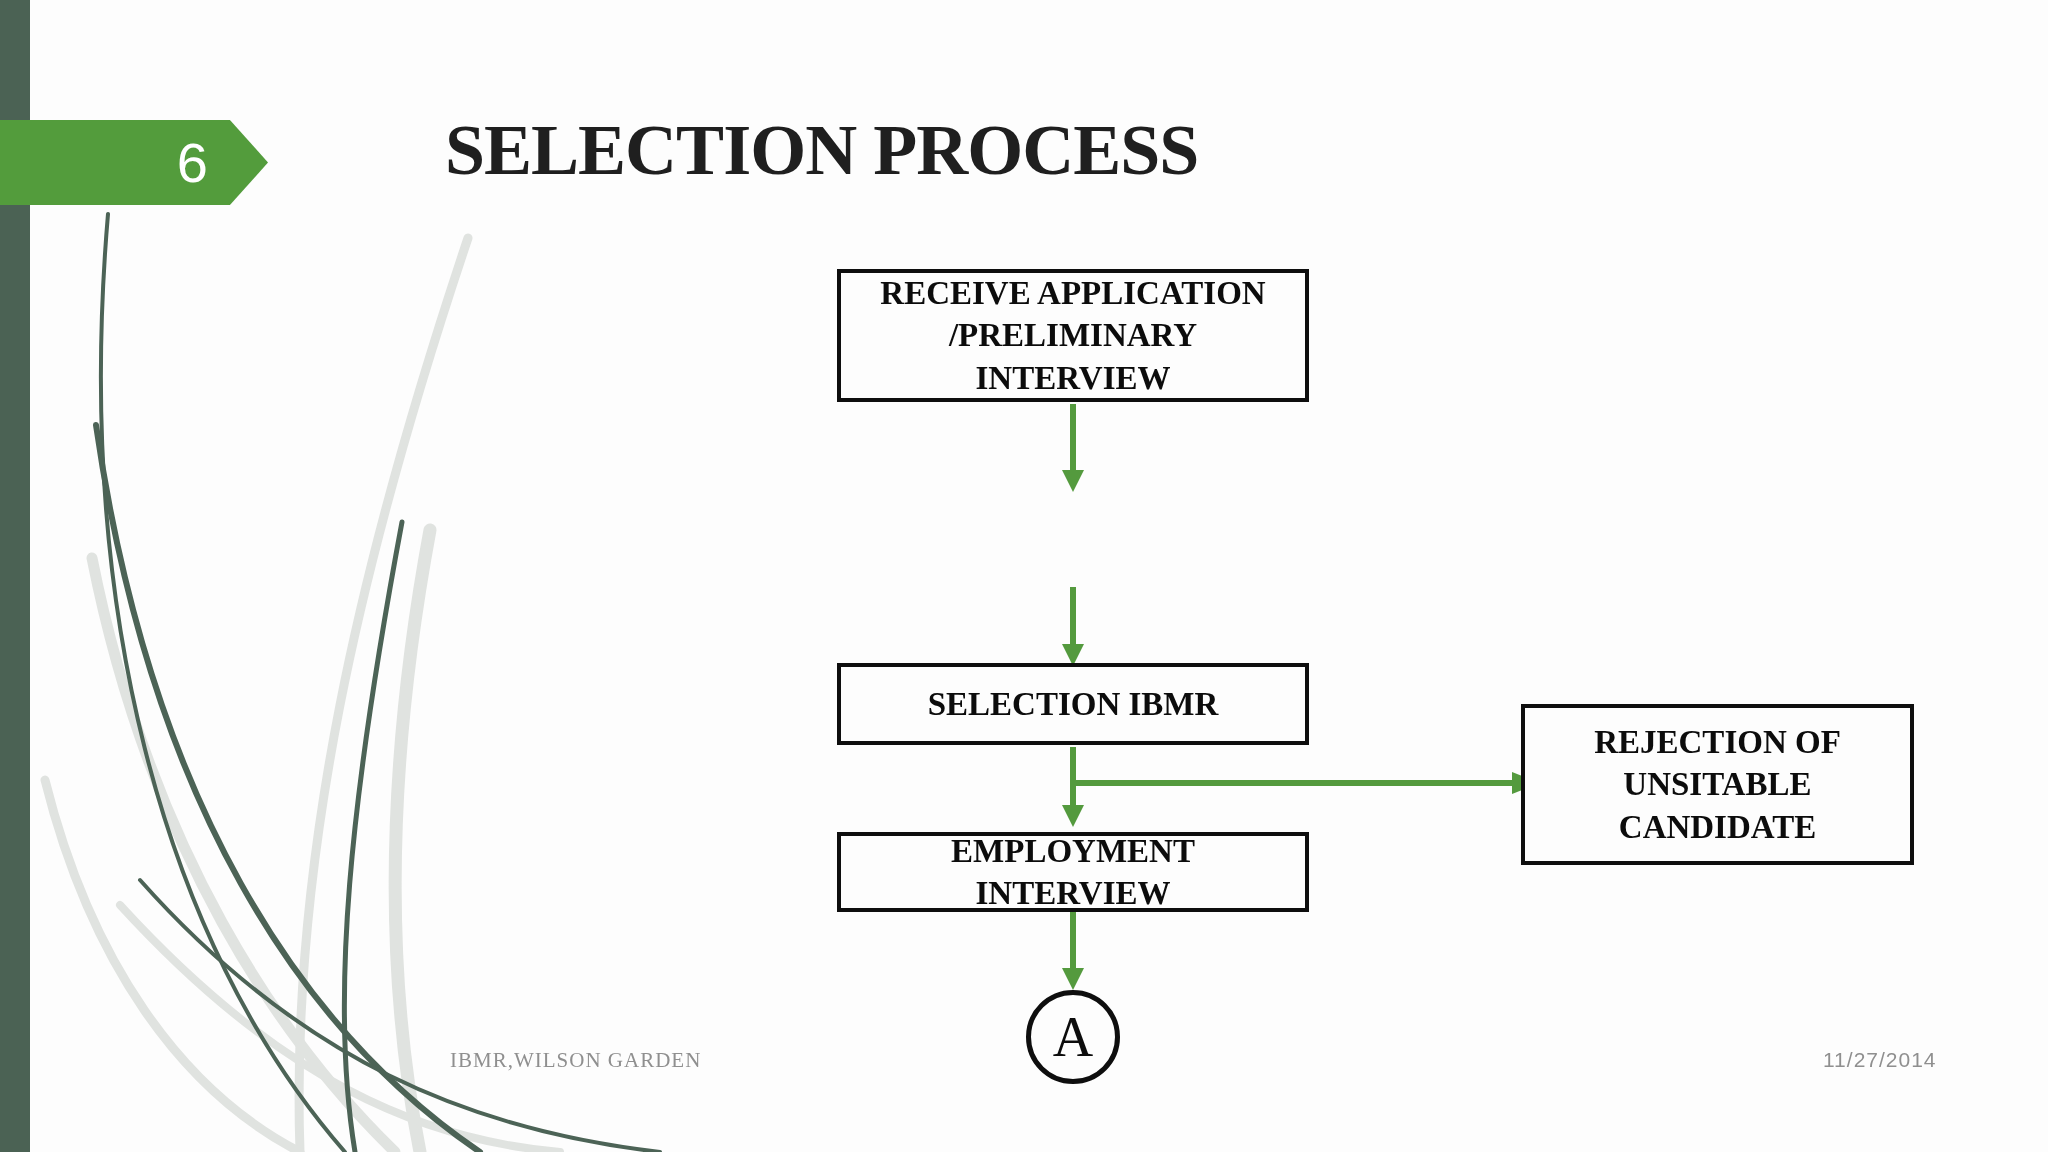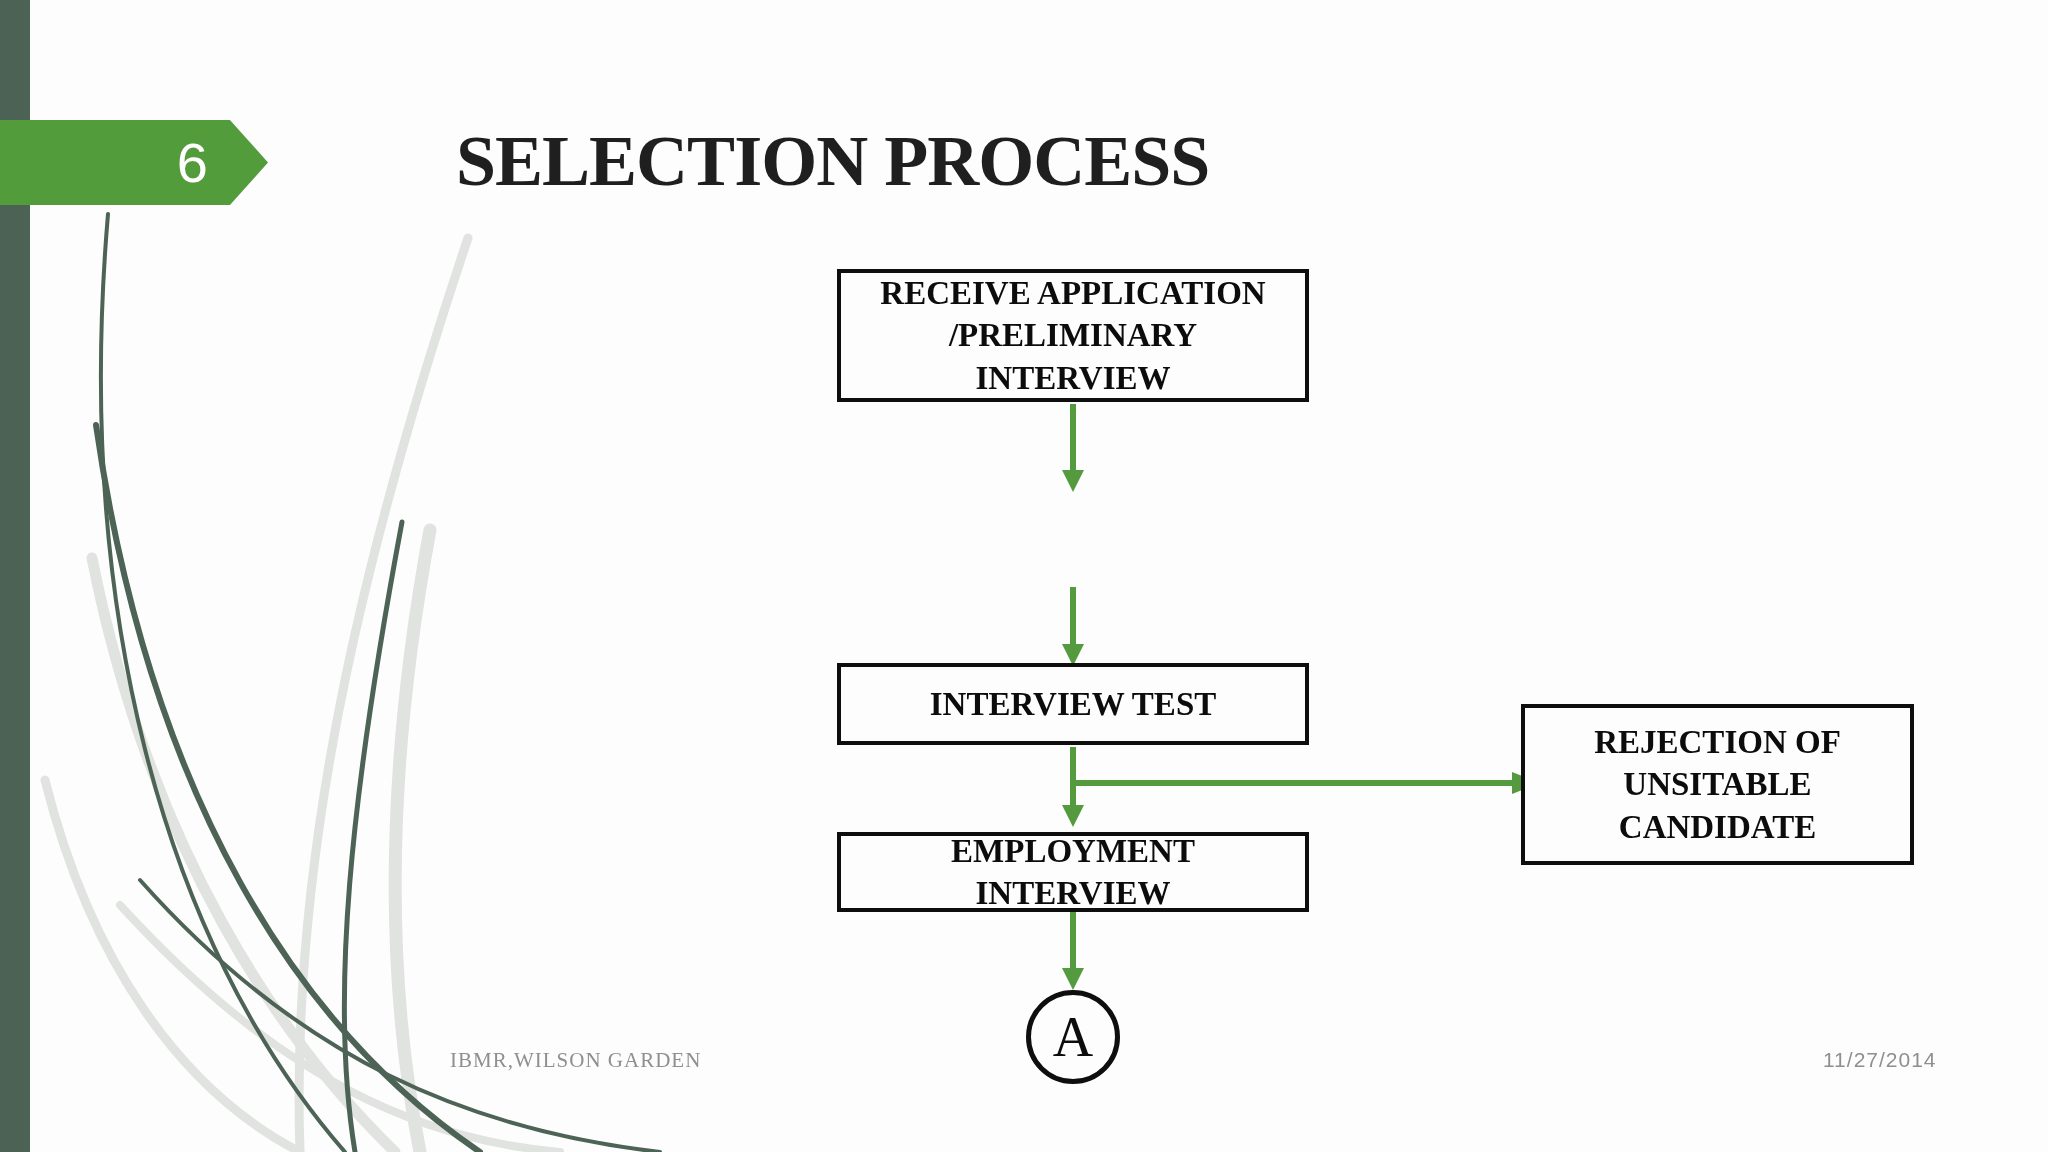--- a/index.html
+++ b/index.html
@@ -25,21 +25,21 @@
     position:absolute;left:0;top:120px;width:268px;height:85px;
     background:var(--accent-green,#539c3c);
     clip-path:polygon(0 0,85.8% 0,100% 50%,85.8% 100%,0 100%);
     display:flex;align-items:center;justify-content:flex-end;
     padding-right:60px;box-sizing:border-box;
     color:#ffffff;font-family:"Liberation Sans",sans-serif;
     font-size:56px;font-weight:400;line-height:1;
   }
   
   .title{
-    position:absolute;left:440px;top:108px;margin:16px;
+    position:absolute;left:440px;top:108px;margin:5px;
     font-size:72px;font-weight:700;letter-spacing:-1px;
     color:var(--text-dark,#1f1f1f);
     font-family:"Liberation Serif",serif;
     white-space:nowrap;line-height:1.05;
   }
   
   .connectors{position:absolute;left:0;top:0;width:2048px;height:1152px;pointer-events:none;}
   .arrow-line{stroke:var(--arrow-green,#549a3e);stroke-width:6;}
   .arrow-head{fill:var(--arrow-green,#549a3e);}
   
@@ -124,21 +124,21 @@
   </svg>
 
   <div class="fbox b-receive">
     <span>RECEIVE APPLICATION
 /PRELIMINARY
 INTERVIEW</span>
   </div>
 
 
   <div class="fbox b-test">
-    <span>INTERVIEW TEST</span>
+    <span>SELECTION IBMR</span>
   </div>
 
   <div class="fbox b-interview">
     <span>EMPLOYMENT
 INTERVIEW</span>
   </div>
 
   <div class="fbox b-rejection">
     <span>REJECTION OF
 UNSITABLE

